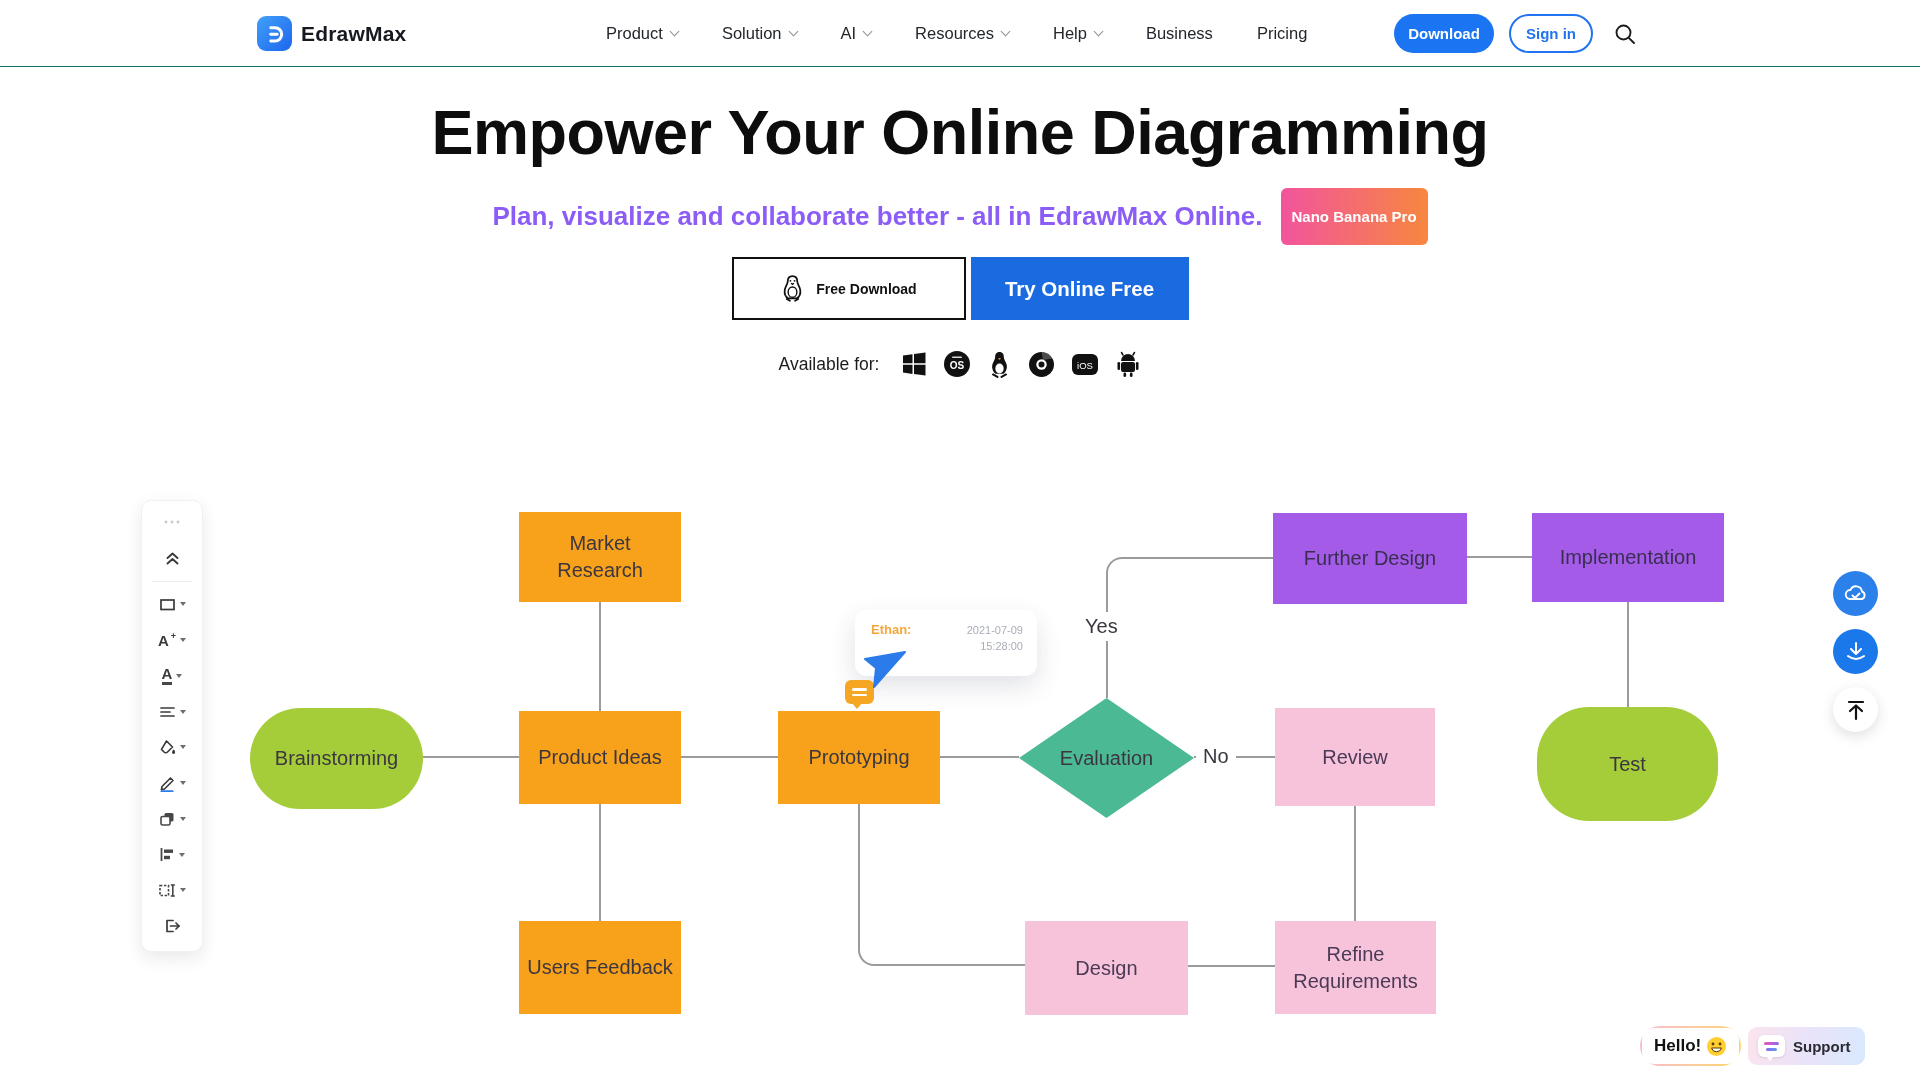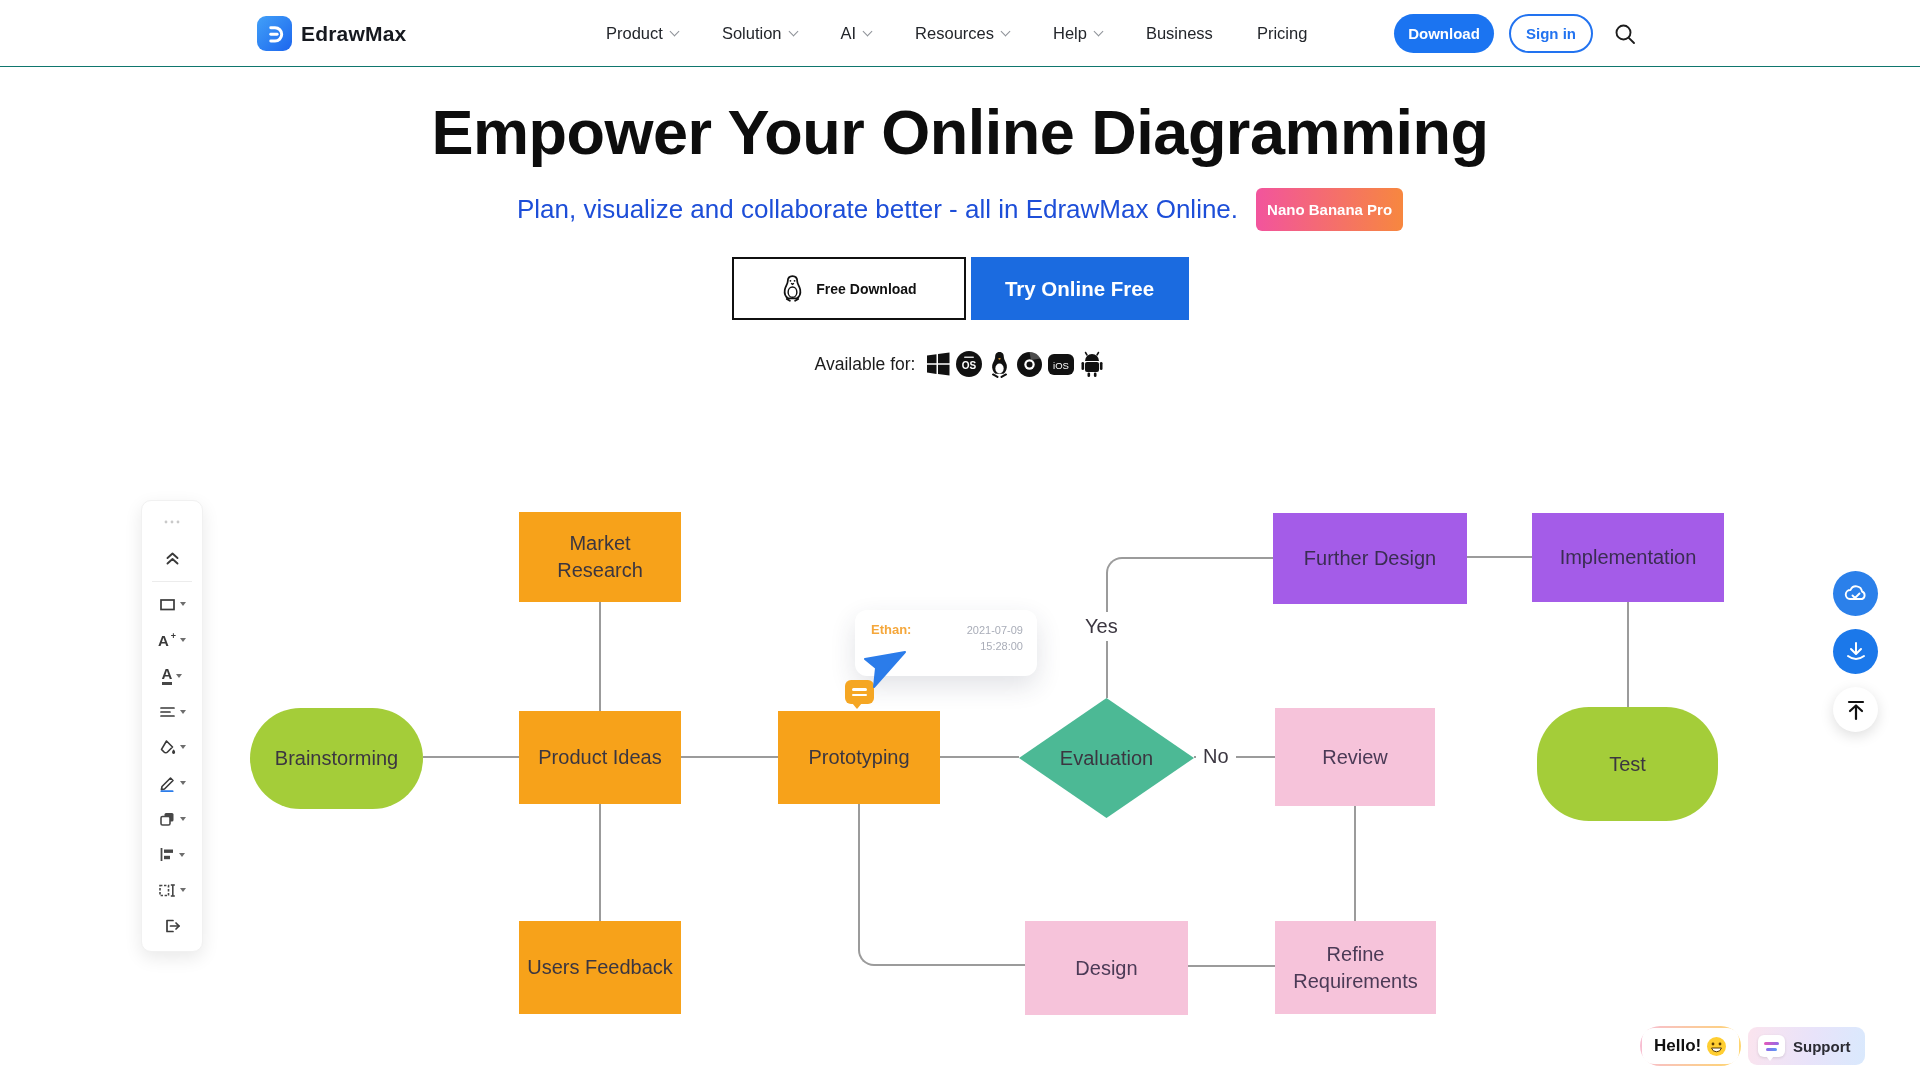--- a/index.html
+++ b/index.html
@@ -20,28 +20,28 @@
   .btn-download { position:absolute; left:1394px; top:14px; width:100px; height:39px; border-radius:20px; border:none;
           background:#1b74f1; color:#fff; font-size:15px; font-weight:700; font-family:inherit; cursor:pointer; }
   .btn-signin { position:absolute; left:1509px; top:14px; width:84px; height:39px; border-radius:20px;
           background:#fff; border:2px solid #2273f0; color:#2273f0; font-size:15px; font-weight:700; font-family:inherit; cursor:pointer; }
   .search-btn { position:absolute; left:1612px; top:22px; width:26px; height:26px; background:none; border:none; cursor:pointer; }
 
   
   .hero-title { position:absolute; left:0; top:96px; width:1920px; text-align:center;
                 font-size:63px; font-weight:800; color:#0d0d0d; letter-spacing:-.5px; }
   .hero-subrow { position:absolute; left:0; top:188px; width:1920px; display:flex; align-items:center; justify-content:center; gap:18px; }
-  .hero-sub { font-size:26px; color:#1d4ed8; font-weight:400; }
-  .hero-badge { padding:13px 11px; border-radius:6px; background:linear-gradient(90deg,#f2549d,#f7873f);
+  .hero-sub { font-size:26px; color:#8b5cf6; font-weight:700; }
+  .hero-badge { padding:20px 11px; border-radius:6px; background:linear-gradient(90deg,#f2549d,#f7873f);
                 color:#fff; font-size:15px; font-weight:700; }
   .hero-btns { position:absolute; left:0; top:257px; width:1920px; display:flex; justify-content:center; gap:5px; }
   .btn-free { width:234px; height:63px; background:#fff; border:2.5px solid #101010; display:flex; align-items:center; justify-content:center;
               gap:11px; font-size:14px; font-weight:600; color:#101010; font-family:inherit; cursor:pointer; }
   .btn-try { width:218px; height:63px; background:#1b6be0; border:none; color:#fff; font-size:20.5px; font-weight:600; font-family:inherit; cursor:pointer; }
-  .avail-row { position:absolute; left:0; top:350px; width:1920px; display:flex; align-items:center; justify-content:center; gap:4px; }
+  .avail-row { position:absolute; left:0; top:350px; width:1920px; display:flex; align-items:center; justify-content:center; gap:16px; }
   .avail-label { font-size:17.5px; color:#1c1c1c; margin-right:6px; }
   .plat-icon { display:flex; align-items:center; justify-content:center; }
 
   
   .toolbar { position:absolute; left:141px; top:500px; width:62px; height:452px; background:#fff; border-radius:10px;
              border:1px solid #f1f1f1; box-shadow:0 6px 18px rgba(0,0,0,.09); display:flex; flex-direction:column;
              align-items:center; justify-content:space-between; padding:8px 0 12px; z-index:30; }
   .tb-item { display:flex; align-items:center; justify-content:center; gap:4px; height:26px; width:100%; cursor:pointer; }
   .tb-caret { width:0; height:0; border-left:3.5px solid transparent; border-right:3.5px solid transparent; border-top:4.5px solid #6d6d6d; }
   .tb-letter { font-weight:700; font-size:15px; color:#3a3a3a; line-height:1; }

